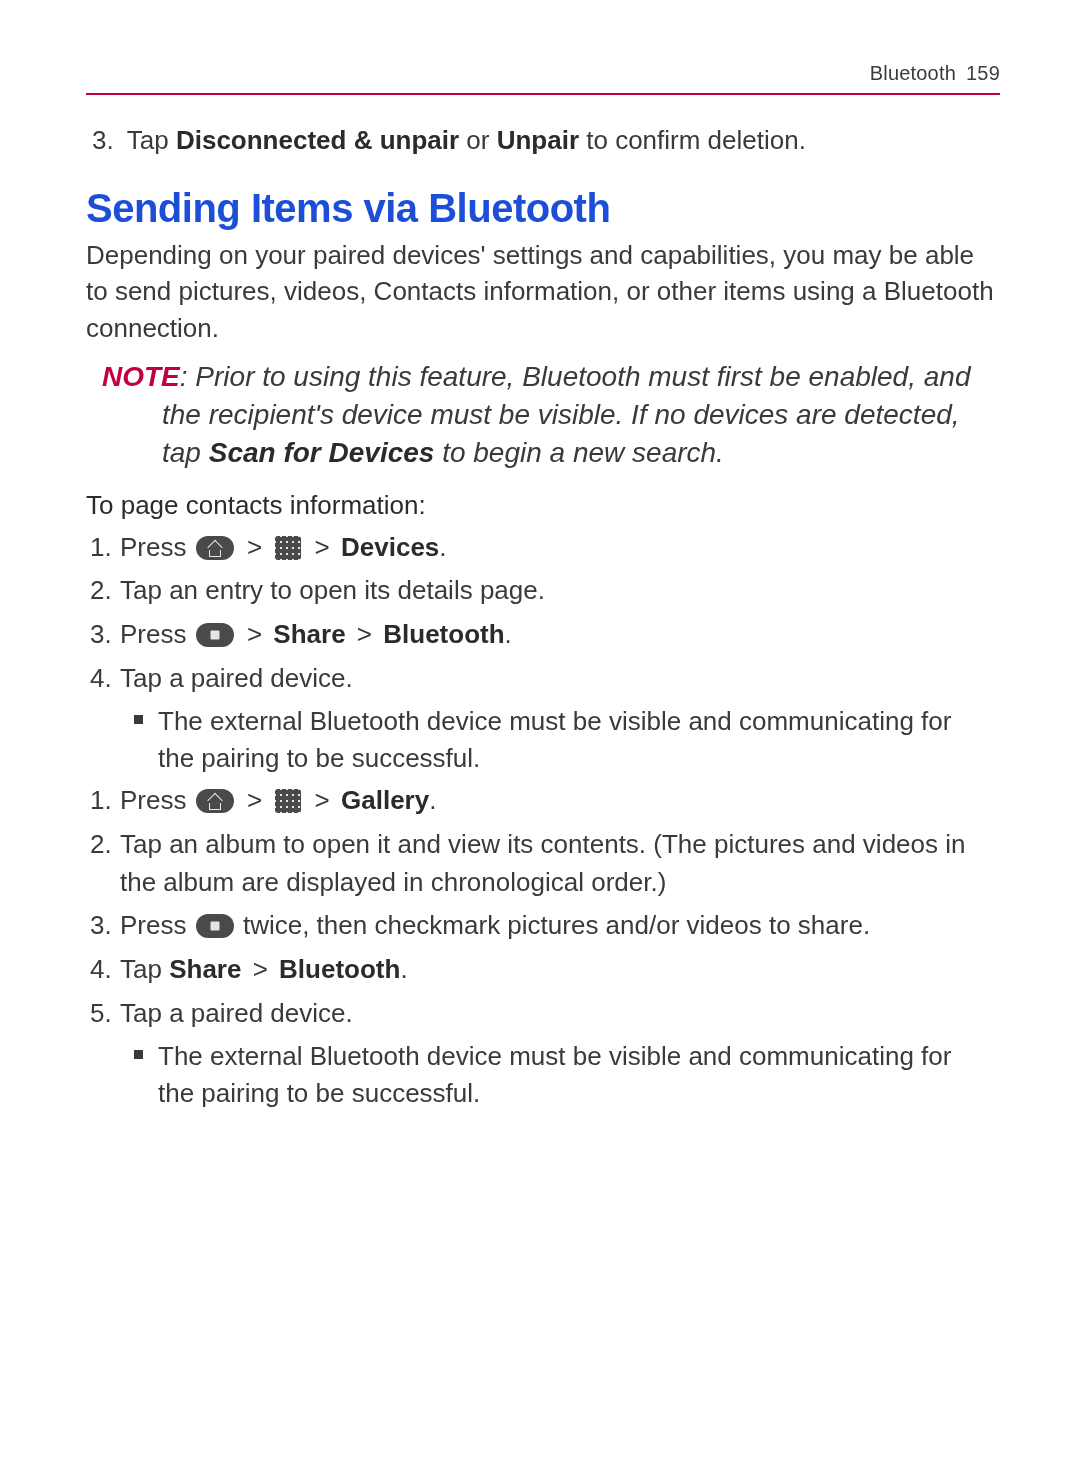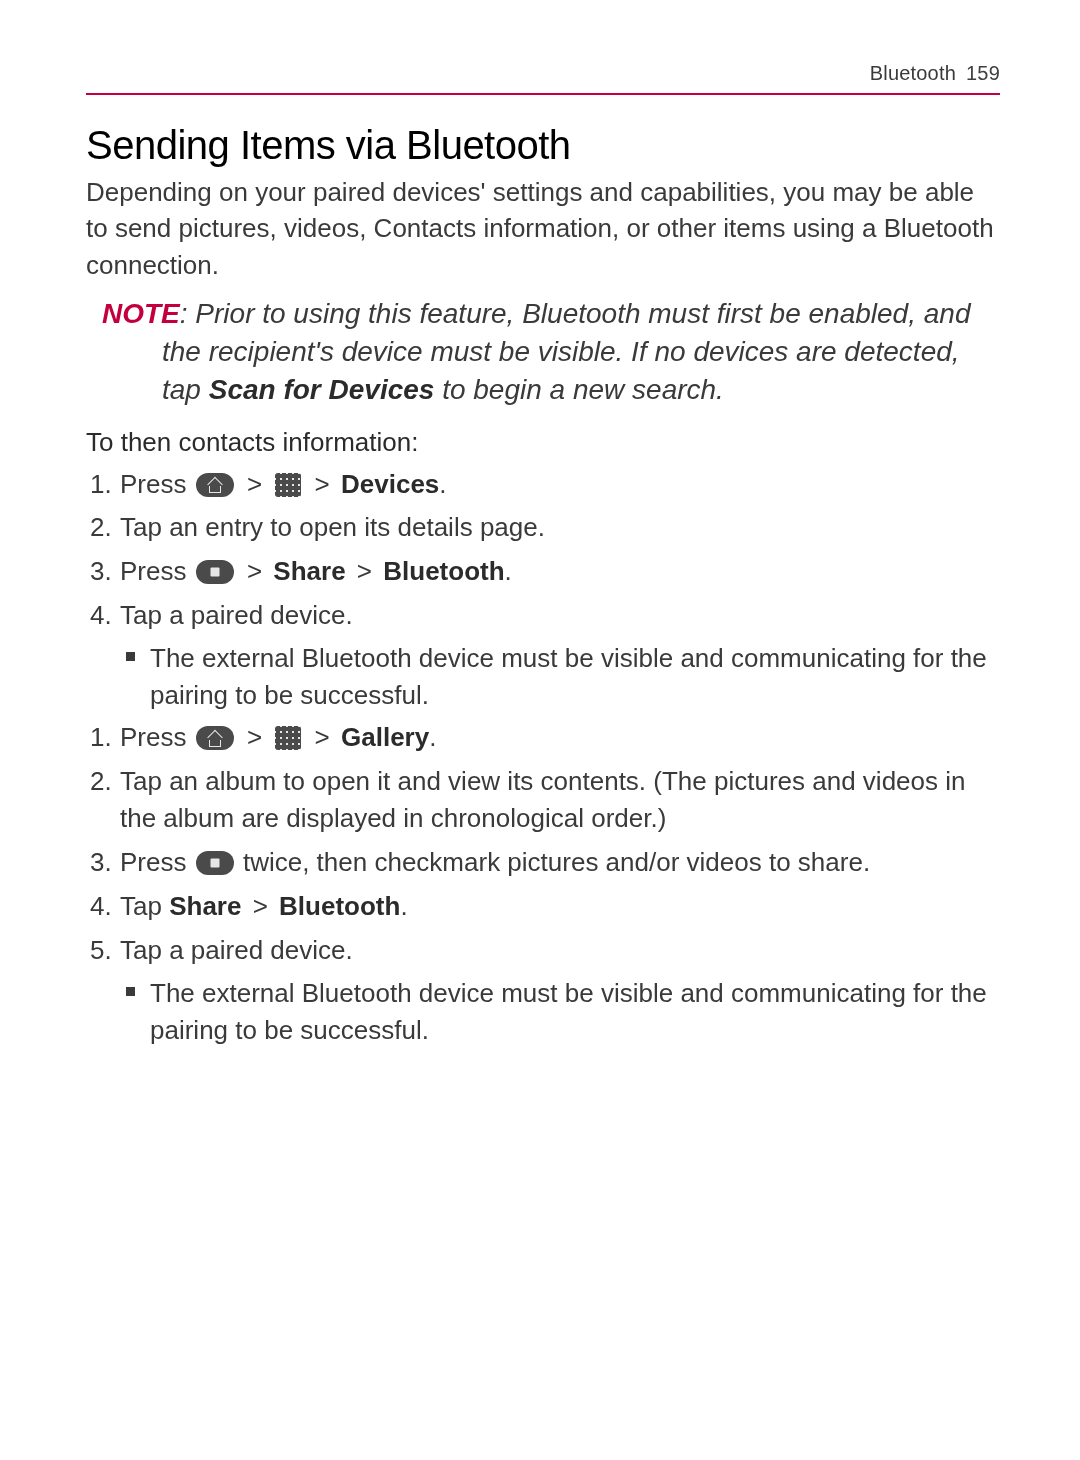--- a/index.html
+++ b/index.html
@@ -32,22 +32,22 @@
   .running-head .page-num { color: #404040; }
   .step3-top {
     font-size: 26px;
     line-height: 1.35;
     margin-top: 28px;
     padding-left: 34px;
   }
   .step3-top .num { display: inline-block; width: 0; margin-left: -28px; margin-right: 28px; }
   h1.section {
     font-size: 40px;
-    font-weight: 400;
-    color: #000000;
+    font-weight: 700;
+    color: #1d4ed8;
     margin: 28px 0 6px 0;
     letter-spacing: -0.5px;
   }
   .intro {
     font-size: 26px;
     line-height: 1.4;
     margin: 0 0 12px 0;
   }
   .note {
     font-size: 28px;
@@ -86,21 +86,21 @@
   }
   ul.bullets {
     list-style: none;
     padding: 0 0 0 30px;
     margin: 6px 0 2px 0;
   }
   ul.bullets > li {
     font-size: 26px;
     line-height: 1.4;
     position: relative;
-    margin: 2px 0;
+    margin: 2px 8px;
   }
   ul.bullets > li::before {
     content: "";
     position: absolute;
     left: -24px;
     top: 12px;
     width: 9px;
     height: 9px;
     background: #3a3a3a;
   }
@@ -156,30 +156,38 @@
 </head>
 <body>
 
 <div class="page">
 
   <div class="running-head">
     <span>Bluetooth</span>
     <span class="page-num">159</span>
   </div>
 
+  <p class="step3-top">
+    <span class="num">3.</span>
+    <span>Tap </span>
+    <b>Disconnected &amp; unpair</b>
+    <span> or </span>
+    <b>Unpair</b>
+    <span> to confirm deletion.</span>
+  </p>
 
   <h1 class="section">Sending Items via Bluetooth</h1>
 
   <p class="intro">Depending on your paired devices' settings and capabilities, you may be able to send pictures, videos, Contacts information, or other items using a Bluetooth connection.</p>
 
   <p class="note">
     <span class="note-label">NOTE</span><span>: Prior to using this feature, Bluetooth must first be enabled, and the recipient's device must be visible. If no devices are detected, tap </span><b>Scan for Devices</b><span> to begin a new search.</span>
   </p>
 
-  <p class="subhead">To then contacts information:</p>
+  <p class="subhead">To page contacts information:</p>
   <ol class="steps">
     <li>
       <span>Press </span>
       <span class="icon home"></span>
       <span class="gt">&gt;</span>
       <span class="icon apps"></span>
       <span class="gt">&gt;</span>
       <b>Devices</b><span>.</span>
     </li>
     <li>Tap an entry to open its details page.</li>

